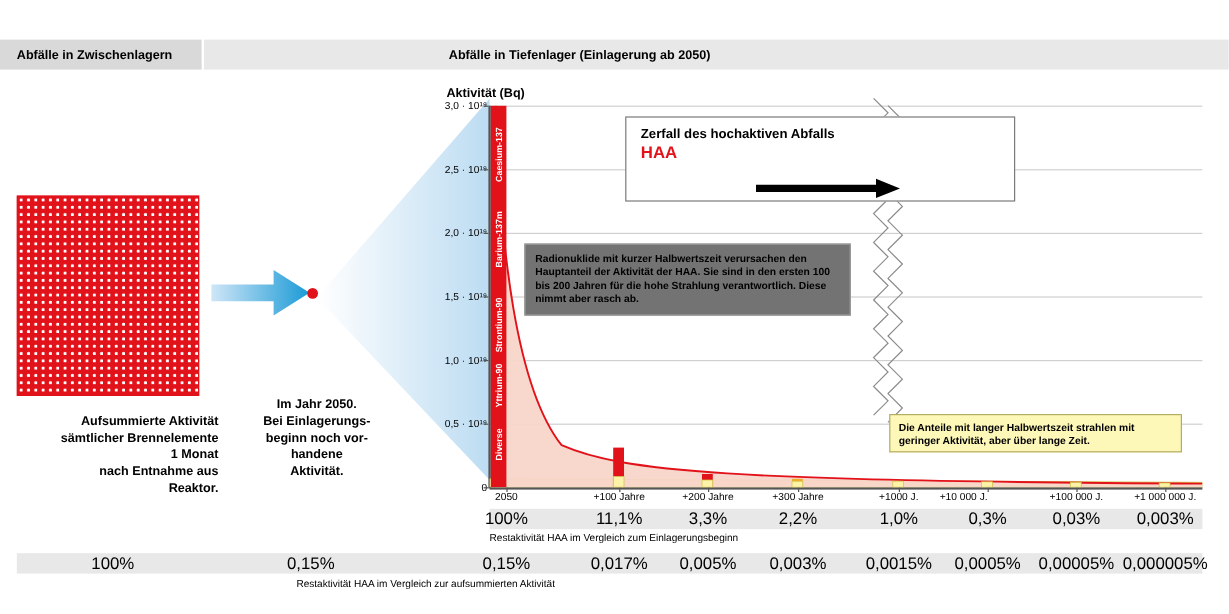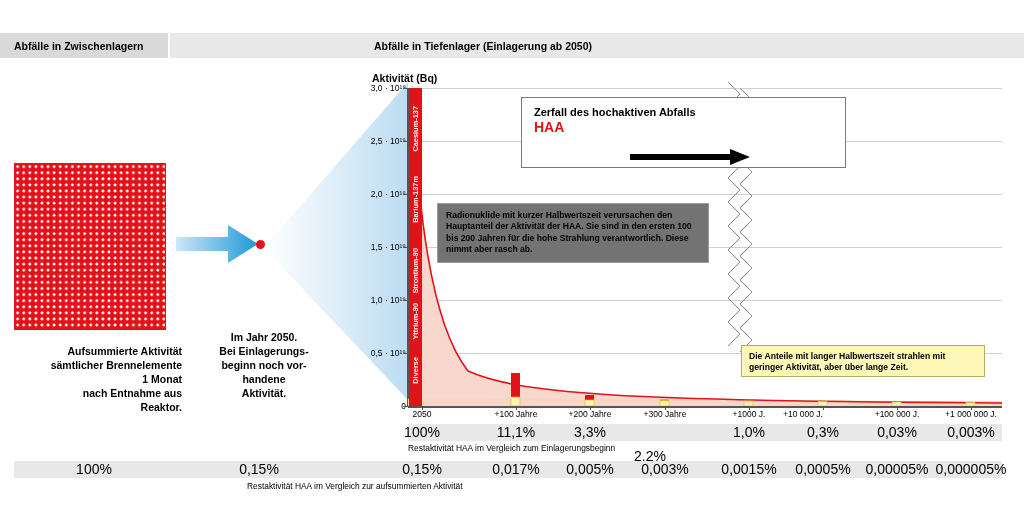--- a/index.html
+++ b/index.html
@@ -255,21 +255,21 @@
 </div>
 
 <div class="box-anteile">
   <span>Die Anteile mit langer Halbwertszeit strahlen mit geringer Aktivität, aber über lange Zeit.</span>
 </div>
 
 <div class="row1" id="row1">
     <div class="cell" style="left: 14px;">100%</div>
     <div class="cell" style="left: 108px;">11,1%</div>
     <div class="cell" style="left: 182px;">3,3%</div>
-    <div class="cell" style="left: 242px; margin-top: 24px;">2,2%</div>
+    <div class="cell" style="left: 257px;">2,2%</div>
     <div class="cell" style="left: 341px;">1,0%</div>
     <div class="cell" style="left: 415px;">0,3%</div>
     <div class="cell" style="left: 489px;">0,03%</div>
     <div class="cell" style="left: 563px;">0,003%</div>
   </div>
 <div class="row1-note">Restaktivität HAA im Vergleich zum Einlagerungsbeginn</div>
 
 <div class="row2" id="row2">
     <div class="cell" style="left: 80px;">100%</div>
     <div class="cell" style="left: 245px;">0,15%</div>

